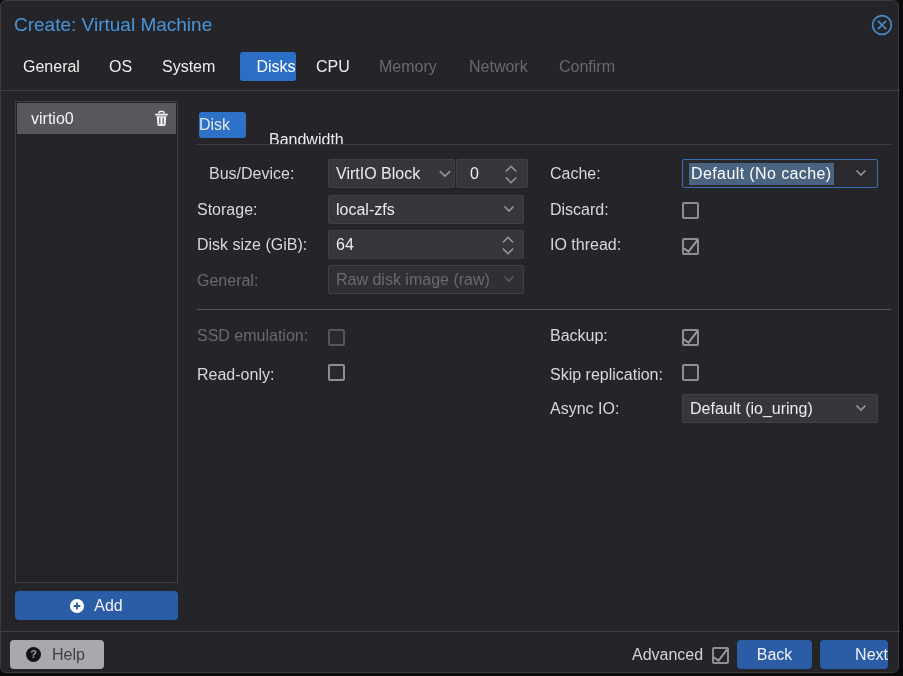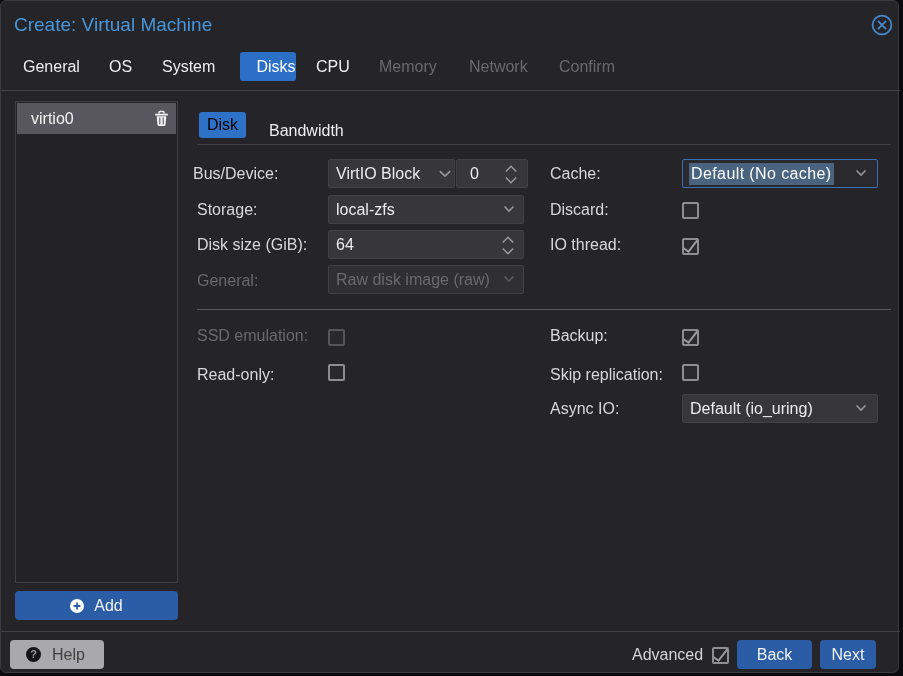--- a/index.html
+++ b/index.html
@@ -50,25 +50,25 @@
   </div>
 
   <div class="btn-blue" style="left:14px; top:590px; width:163px; height:29px; line-height:29px;">
     <svg style="position:absolute; left:55px; top:7.5px;" width="14" height="14" viewBox="0 0 14 14">
       <circle cx="7" cy="7" r="7" fill="#ffffff"></circle>
       <path d="M7 3.6 V10.4 M3.6 7 H10.4" stroke="#2b5da6" stroke-width="1.8"></path>
     </svg>
     <span style="margin-left:24px;">Add</span>
   </div>
 
-  <div class="abs" style="left:198px; top:111px; width:47px; height:26px; line-height:26px; background:#2e72c8; border-radius:3px; color:#000000; font-size:16px; text-align:center;">Disk</div>
-  <div class="abs" style="left:268px; top:117px; height:26px; line-height:26px; color:#ededef; font-size:16px;">Bandwidth</div>
+  <div class="abs" style="left:198px; top:111px; width:47px; height:26px; line-height:26px; background:#2e72c8; border-radius:3px; color:#e5e5e5; font-size:16px; ">Disk</div>
+  <div class="abs" style="left:268px; top:126px; height:26px; line-height:26px; color:#ededef; font-size:16px;">Bandwidth</div>
   <hr class="div" style="left:196px; top:143px; width:694px;">
 
-  <div class="lbl" style="left:192px; top:158px;">Bus/Device:</div>
+  <div class="lbl" style="left:208px; top:158px;">Bus/Device:</div>
   <div class="field" style="left:327px; top:158px; width:127px;">
     <span class="txt">VirtIO Block</span>
     <svg class="chev" style="right:3px; top:10px;" viewBox="0 0 12 8">
         <path d="M0.8 1.2 L6 6.2 L11.2 1.2" fill="none" stroke="#97979b" stroke-width="1.6"></path>
       </svg>
   </div>
   <div class="field" style="left:455px; top:158px; width:72px;">
     <span class="txt" style="margin-left:13px;">0</span>
     <svg class="spinner" style="right:10px; top:1.5px;" viewBox="0 0 12 22">
       <path d="M0.8 9.5 L6 4.3 L11.2 9.5" fill="none" stroke="#97979b" stroke-width="1.6"></path>
@@ -148,14 +148,14 @@
     </svg>
     <span style="position:absolute; left:42px; top:0; height:27px; line-height:29px; font-size:16px; color:#404040;">Help</span>
   </div>
   <div class="abs" style="left:631px; top:640px; height:28px; line-height:28px; font-size:16px; color:#d4d4d7;">Advanced</div>
   <div class="cb" style="left:711px; top:646px; background:transparent;">
     <svg style="position:absolute; left:-2px; top:-2px;" width="17" height="17" viewBox="0 0 17 17">
       <path d="M1.7 10.2 L6.5 13.6 L15.2 2.4" fill="none" stroke="#9b9b9f" stroke-width="2"></path>
     </svg>
   </div>
   <div class="btn-blue" style="left:736px; top:639px; width:75px; height:29px; line-height:29px;">Back</div>
-  <div class="btn-blue" style="left:819px; top:639px; width:56px; height:29px; line-height:29px;">Next</div>
+  <div class="btn-blue" style="left:819px; top:639px; width:68px; height:29px; line-height:29px;text-align:right;">Next</div>
 </div>
 
 </body></html>

